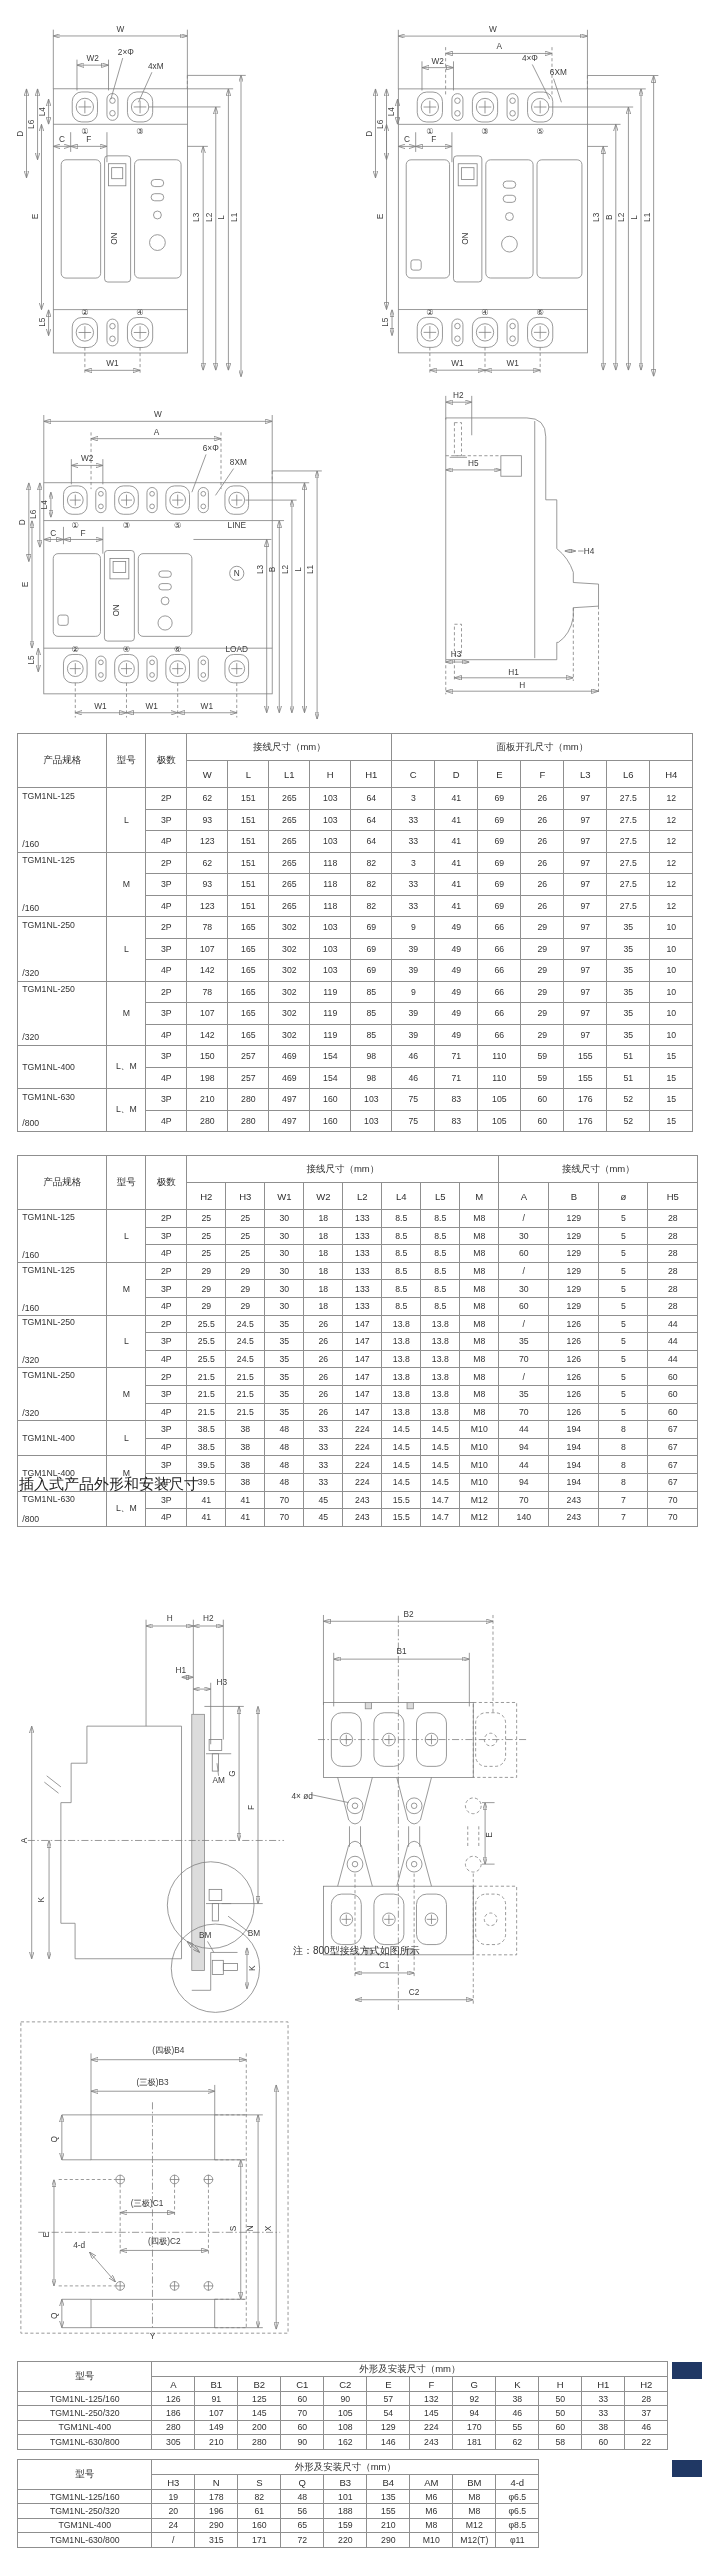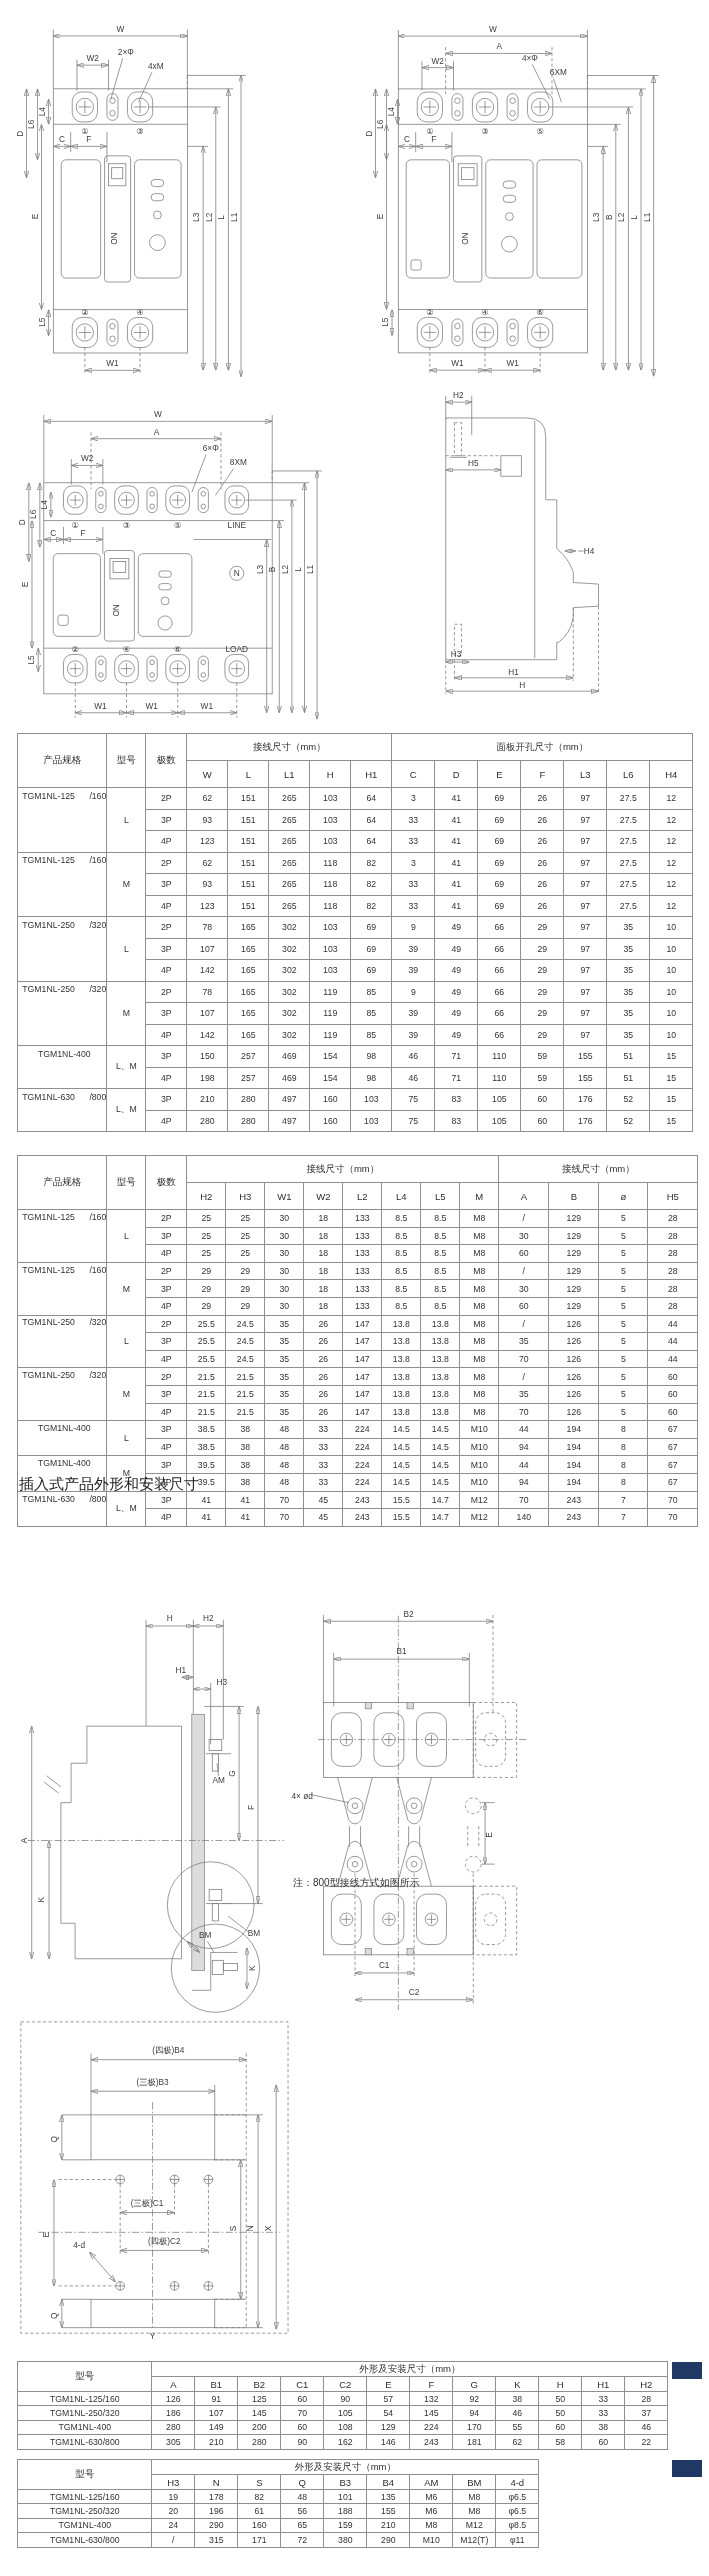--- a/index.html
+++ b/index.html
@@ -14,24 +14,24 @@
   .dt{position:absolute;border-collapse:collapse;table-layout:fixed;border:1.2px solid #636363}
   .dt th,.dt td{border:0.8px solid #8f8f8f;font:8.7px "Liberation Sans",sans-serif;font-weight:normal;color:#333;text-align:center;padding:0;overflow:hidden}
   .dt th{font-size:9.5px;color:#2e2e2e}
   #t1 thead tr{height:27px}
   #t2 thead tr{height:27px}
   #t3 thead tr,#t4 thead tr{height:15px}
   #t1 tbody td{height:20.5px}
   #t2 tbody td{height:16.6px}
   #t3 tbody td,#t4 tbody td{height:13.4px}
   td.spec{text-align:left;padding-left:4px}
-  .spec-in{display:flex;flex-direction:row;justify-content:space-between}
+  .spec-in{display:flex;flex-direction:column;justify-content:space-between}
   .spec-in.c{justify-content:center}
   .sec-title{position:absolute;left:19px;top:1475px;font-size:15px;font-weight:normal;color:#222}
-  .note{position:absolute;left:293px;top:1876px;font-size:10px;color:#333}
+  .note{position:absolute;left:293px;top:1944px;font-size:10px;color:#333}
   .accent{position:absolute;width:30px;height:16.6px}
 </style>
 </head>
 <body>
 
 <div id="page">
 
   <svg class="dwg" style="left:6.3px;top:6.3px" width="347" height="388" viewBox="0 0 440 492">
     <defs>
       <marker id="ar" markerWidth="9" markerHeight="6" refX="9" refY="3" orient="auto-start-reverse" markerUnits="userSpaceOnUse">
@@ -1461,21 +1461,21 @@
           <td>M8</td>
           <td>M12</td>
           <td>φ8.5</td>
         </tr>
         <tr>
           <td>TGM1NL-630/800</td>
           <td>/</td>
           <td>315</td>
           <td>171</td>
           <td>72</td>
-          <td>380</td>
+          <td>220</td>
           <td>290</td>
           <td>M10</td>
           <td>M12(T)</td>
           <td>φ11</td>
         </tr>
       </tbody>
     </table>
   <div class="accent" style="left: 672px; top: 2460px; background: rgb(32, 56, 100);"></div>
 
 </div>

